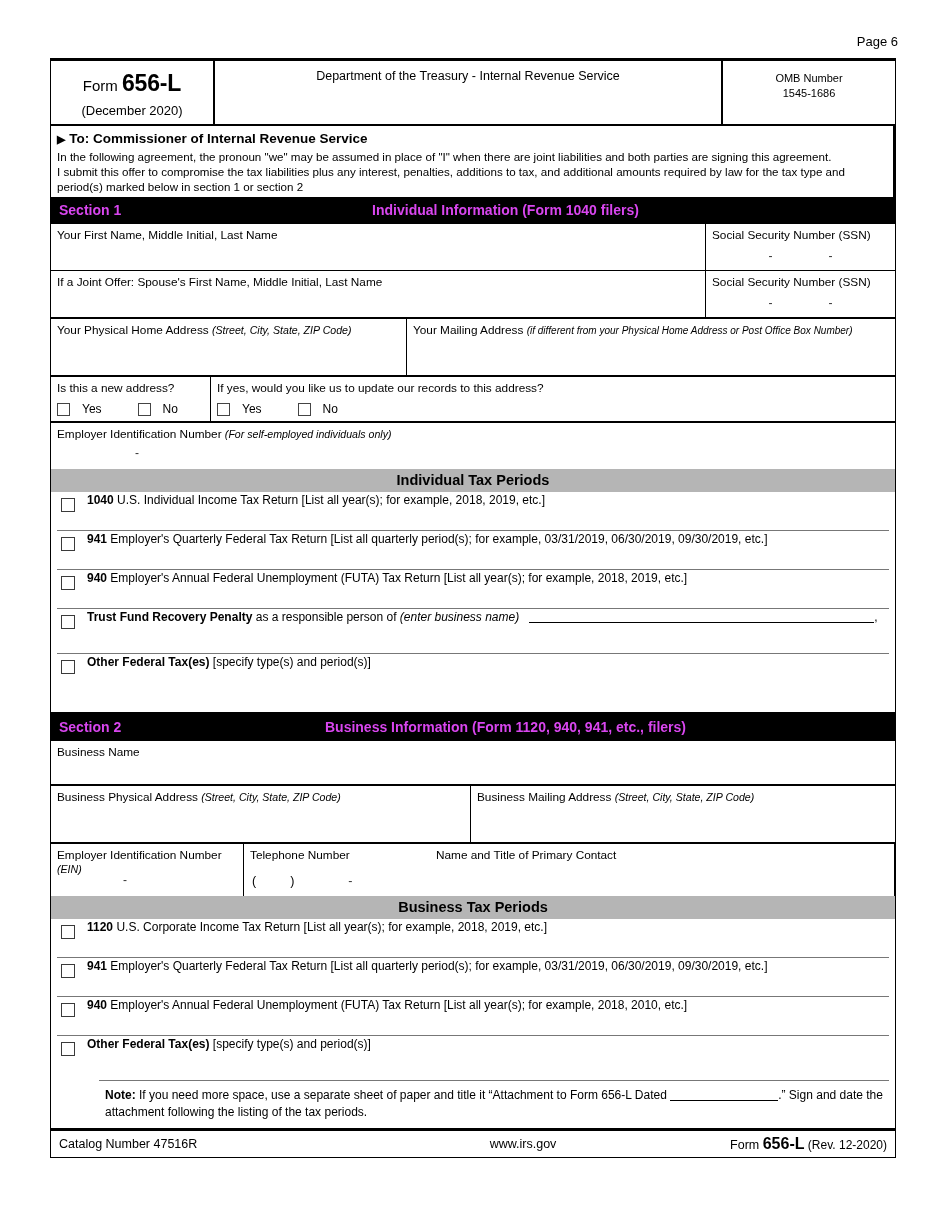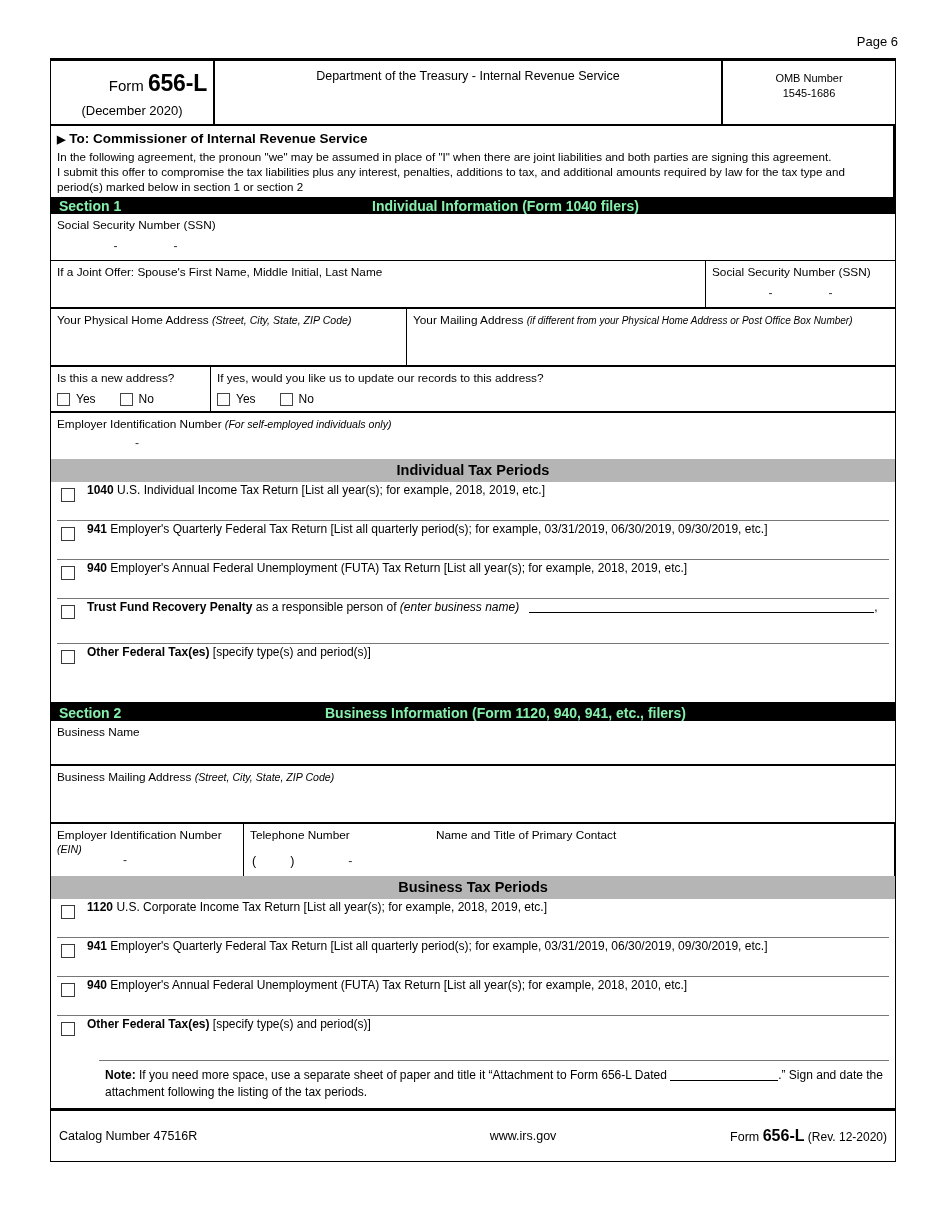--- a/index.html
+++ b/index.html
@@ -27,21 +27,21 @@
   .rule-med{border-top:2px solid #000;}
   .rule-thin{border-top:1px solid #000;}
 
   
   .masthead{display:flex;align-items:stretch;}
   .mh-left{
     width:164px;box-sizing:border-box;
     padding:10px 6px 6px 6px;text-align:center;
     border-right:2px solid #000;
   }
-  .mh-form-line{font-size:15px;line-height:1.1;text-align:right;}
+  .mh-form-line{font-size:15px;line-height:1.1;}
   .mh-form-line b{font-size:23px;font-weight:bold;letter-spacing:-.2px;}
   .mh-rev{font-size:13px;margin-top:7px;}
   .mh-center{
     flex:1;box-sizing:border-box;text-align:center;
     padding:8px 4px 6px 4px;border-right:2px solid #000;
   }
   .mh-dept{font-size:12.5px;}
   .mh-title{font-size:22px;font-weight:bold;margin-top:5px;letter-spacing:-.2px;}
   .mh-title i{font-style:italic;}
   .mh-right{
@@ -58,22 +58,22 @@
   .intro-head{font-size:13.5px;font-weight:bold;line-height:1.35;}
   .intro-head .arrow{font-size:11px;}
   .intro p{margin:0;font-size:11.6px;line-height:1.33;}
   .irs-recv{
     width:172px;box-sizing:border-box;padding:5px 0 0 7px;
     font-size:11.6px;font-weight:bold;
   }
 
   
   .secbar{
-    background:#000;color:#86efac;display:flex;align-items:flex-end;
-    height:17px;font-size:14px;font-weight:bold;
+    background:#000;color:#d946ef;display:flex;align-items:center;
+    height:27px;font-size:14px;font-weight:bold;
   }
   .secbar .sec-no{width:175px;padding-left:8px;box-sizing:border-box;}
   .secbar .sec-title{flex:1;text-align:center;padding-right:110px;}
 
   
   .graybar{
     background:#b5b5b5;height:23px;display:flex;align-items:center;
     justify-content:center;font-size:14.5px;font-weight:bold;
   }
 
@@ -88,21 +88,21 @@
   .name-cell{flex:1;height:46px;}
   .ssn-cell{width:189px;height:46px;}
   .ssn-dashes{position:absolute;left:0;right:0;bottom:7px;
     display:flex;justify-content:center;gap:56px;font-size:12px;color:#333;}
 
   .addr-cell-l{width:356px;height:56px;}
   .addr-cell-r{flex:1;height:56px;}
 
   .newaddr-l{width:160px;height:44px;}
   .newaddr-r{flex:1;height:44px;}
-  .cbline{display:flex;align-items:center;gap:6px;margin-top:7px;font-size:12px;}
+  .cbline{display:flex;align-items:center;gap:12px;margin-top:7px;font-size:12px;}
   .cbline .gap{width:12px;}
   .cb{
     display:inline-block;width:13px;height:13px;
     border:1px solid #444;background:#fff;box-sizing:border-box;
   }
   .cb-lg{width:14px;height:14px;border:1px solid #3a3a3a;}
 
   .ein-cell{height:46px;padding-bottom:0;}
   .ein-dash{position:absolute;left:84px;bottom:9px;font-size:12px;color:#333;}
 
@@ -139,21 +139,21 @@
   .tel-marks .dash{margin-left:54px;color:#333;}
 
   
   .note-wrap{padding:0 6px;}
   .note-body{padding:6px 0 8px 48px;font-size:12px;line-height:1.4;}
   .note-body b{font-weight:bold;}
 
   
   .footer{
     display:flex;align-items:center;height:26px;
-    padding:12px 8px;font-size:12.5px;
+    padding:0 8px;font-size:12.5px;
   }
   .footer .cat{flex:0 0 330px;}
   .footer .site{flex:1;text-align:center;}
   .footer .ffr{flex:0 0 230px;text-align:right;}
   .footer .ffr b{font-size:16px;font-weight:bold;}
   .footer .ffr span.rev{font-size:12px;}
 </style>
 </head>
 <body>
 
@@ -195,20 +195,23 @@
         <p>I submit this offer to compromise the tax liabilities plus any interest, penalties, additions to tax, and additional amounts required by law for the tax type and period(s) marked below in section 1 or section 2</p>
       </div>
     </div>
 
     <div class="secbar">
       <div class="sec-no">Section 1</div>
       <div class="sec-title">Individual Information (Form 1040 filers)</div>
     </div>
 
     <div class="row">
+      <div class="cell name-cell vline">
+        <div class="lbl">Your First Name, Middle Initial, Last Name</div>
+      </div>
       <div class="cell ssn-cell">
         <div class="lbl">Social Security Number (SSN)</div>
         <div class="ssn-dashes">
           <span>-</span>
           <span>-</span>
         </div>
       </div>
     </div>
 
     <div class="rule-thin"></div>
@@ -323,20 +326,23 @@
     </div>
 
     <div class="row">
       <div class="cell bizname-cell" style="flex:1">
         <div class="lbl">Business Name</div>
       </div>
     </div>
 
     <div class="rule-med"></div>
     <div class="row">
+      <div class="cell bizaddr-l vline">
+        <div class="lbl"><span>Business Physical Address </span><i>(Street, City, State, ZIP Code)</i></div>
+      </div>
       <div class="cell bizaddr-r">
         <div class="lbl"><span>Business Mailing Address </span><i>(Street, City, State, ZIP Code)</i></div>
       </div>
     </div>
 
     <div class="rule-med"></div>
     <div class="row">
       <div class="cell ein2-cell vline">
         <div class="lbl">Employer Identification Number</div>
         <div class="lbl"><i>(EIN)</i></div>

